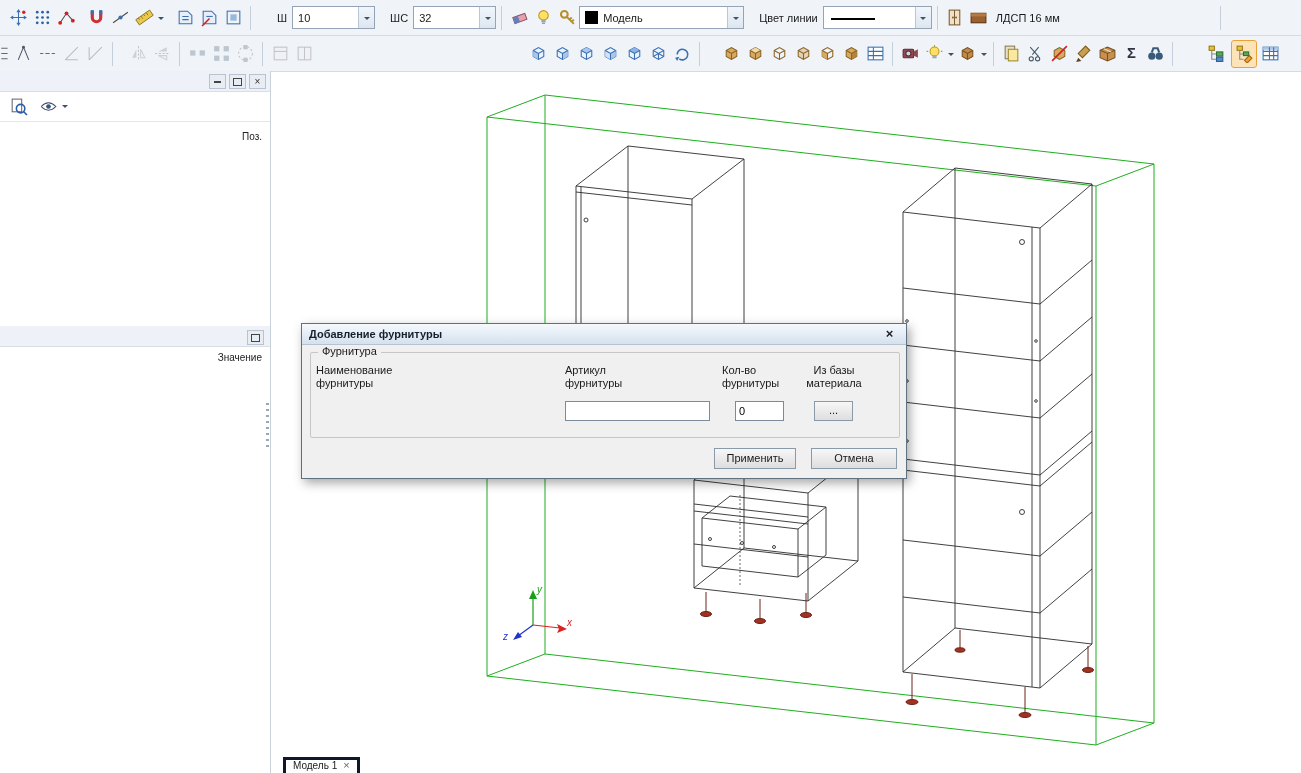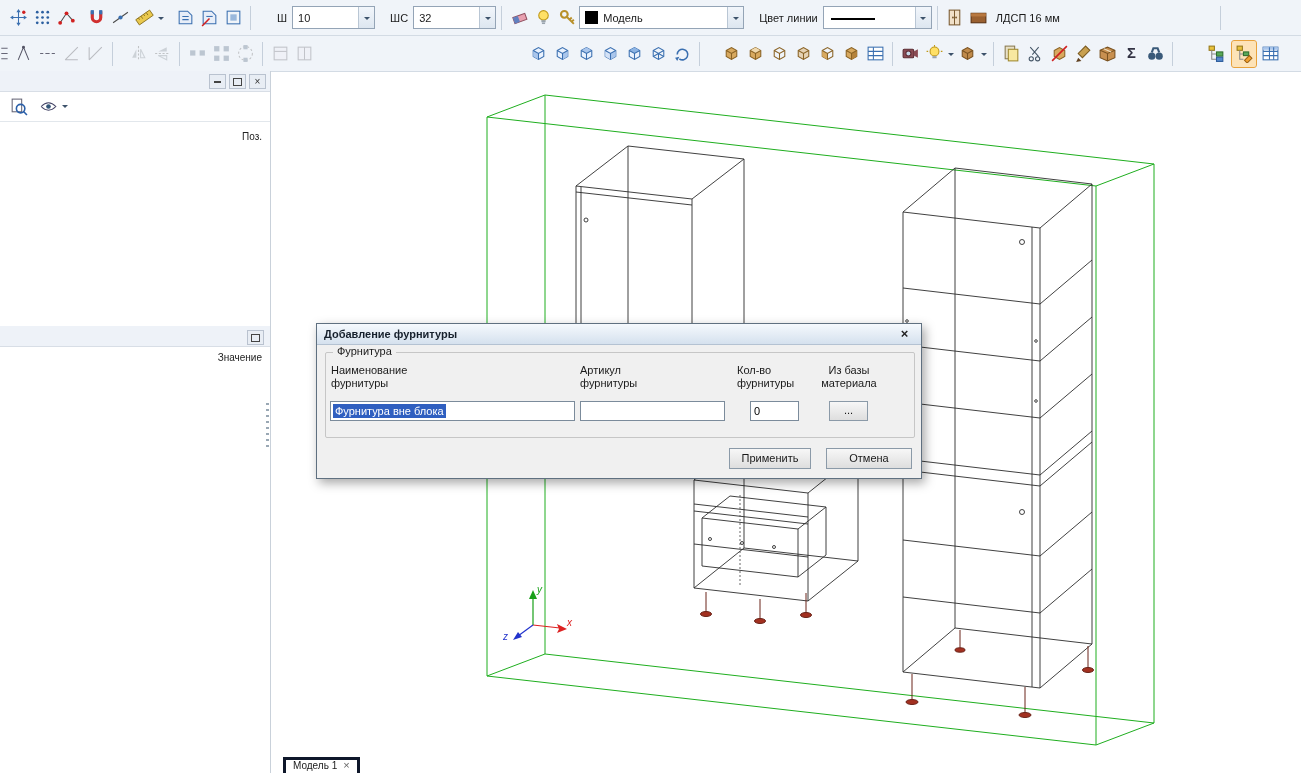--- a/index.html
+++ b/index.html
@@ -40,21 +40,21 @@
   .panelgrip{position:absolute;right:1px;top:332px;height:44px;width:3px;
              background:repeating-linear-gradient(#9aa8b4 0 2px,transparent 2px 6px)}
   
   #vp{position:absolute;left:270px;top:71px;width:1031px;height:702px;z-index:1}
   #vp svg{display:block}
   .axis-lbl{position:absolute;font-size:10px;z-index:2;font-style:italic}
   .doc-tab{position:absolute;left:283px;top:757px;height:15px;background:#fff;border:3px solid #0f172a;
            display:flex;align-items:flex-start;padding:0 7px;font-size:10px;z-index:7;gap:6px}
   .doc-tab .tclose{color:#666;font-size:11px;line-height:10px}
   
-  #dlg{position:absolute;left:316px;top:323px;width:604px;height:154px;background:#f0f0f0;
+  #dlg{position:absolute;left:301px;top:323px;width:604px;height:154px;background:#f0f0f0;
        border:1px solid #5f7080;box-shadow:3px 4px 10px rgba(0,0,0,.35);z-index:20;font-size:11px}
   .dtitle{height:20px;background:linear-gradient(#f5f9fd,#d5e1ee);border-bottom:1px solid #b4c2d2;
           display:flex;align-items:center;padding:0 7px;font-weight:bold;font-size:11px;color:#16202c}
   .dclose{margin-left:auto;width:17px;height:15px;text-align:center;line-height:14px;color:#222;
           font-size:13px;border:1px solid transparent}
   .grpbox{position:absolute;left:8px;top:28px;width:588px;height:84px;border:1px solid #c6c6c6;border-radius:2px}
   .glabel{position:absolute;top:21px;left:16px;background:#f0f0f0;padding:0 4px;z-index:1}
   .flabel{position:absolute;line-height:13px;color:#1a1a1a}
   .tbox{position:absolute;height:20px;background:#fff;border:1px solid #7b8b9b;font-size:11px;
         display:flex;align-items:center;padding:0 2px;box-sizing:border-box}
@@ -633,23 +633,20 @@
     </div>
     <div class="flabel" style="left:420px;top:40px;width:76px;">
       <div>Кол-во</div>
       <div>фурнитуры</div>
     </div>
     <div class="flabel" style="left:496px;top:40px;width:72px;text-align:center">
       <div>Из базы</div>
       <div>материала</div>
     </div>
 
-    <div class="tbox" style="left:13px;top:77px;width:245px">
-      <span class="selhl">Фурнитура вне блока</span>
-    </div>
     <div class="tbox" style="left:263px;top:77px;width:145px">
       <input value="" style="">
     </div>
     <div class="tbox" style="left:433px;top:77px;width:49px">
       <input value="0" style="">
     </div>
     <div class="btn-sm" style="left:512px;top:77px;width:39px">...</div>
 
     <div class="btn" style="left:412px;top:124px;width:82px">Применить</div>
     <div class="btn" style="left:509px;top:124px;width:86px">Отмена</div>

